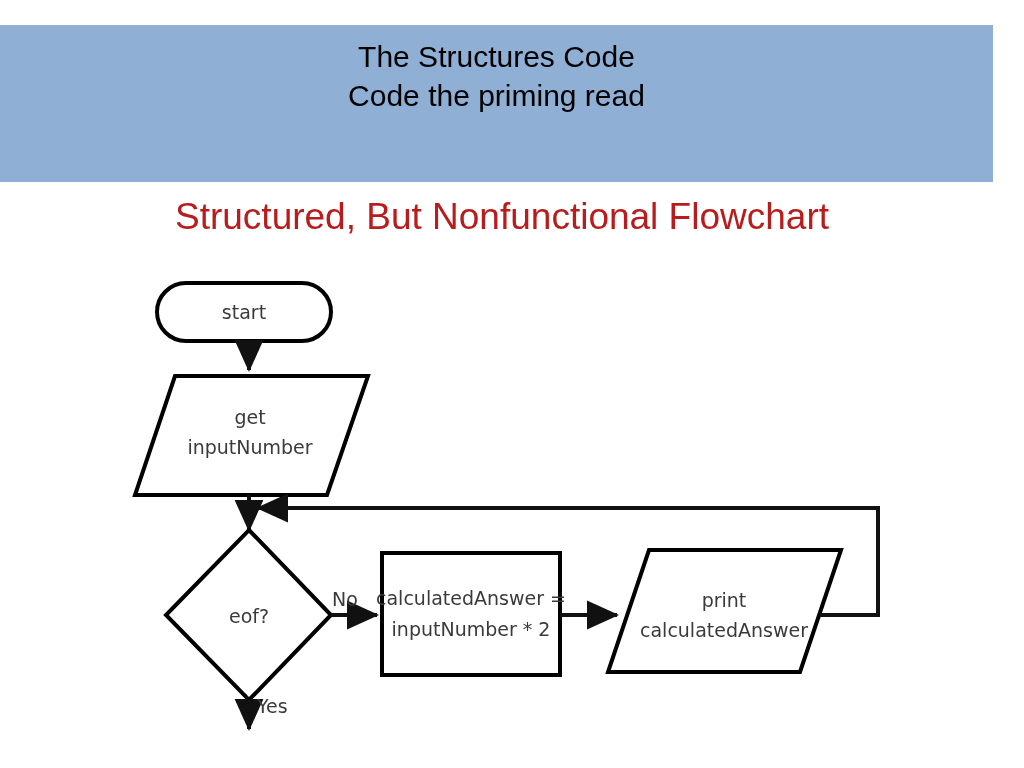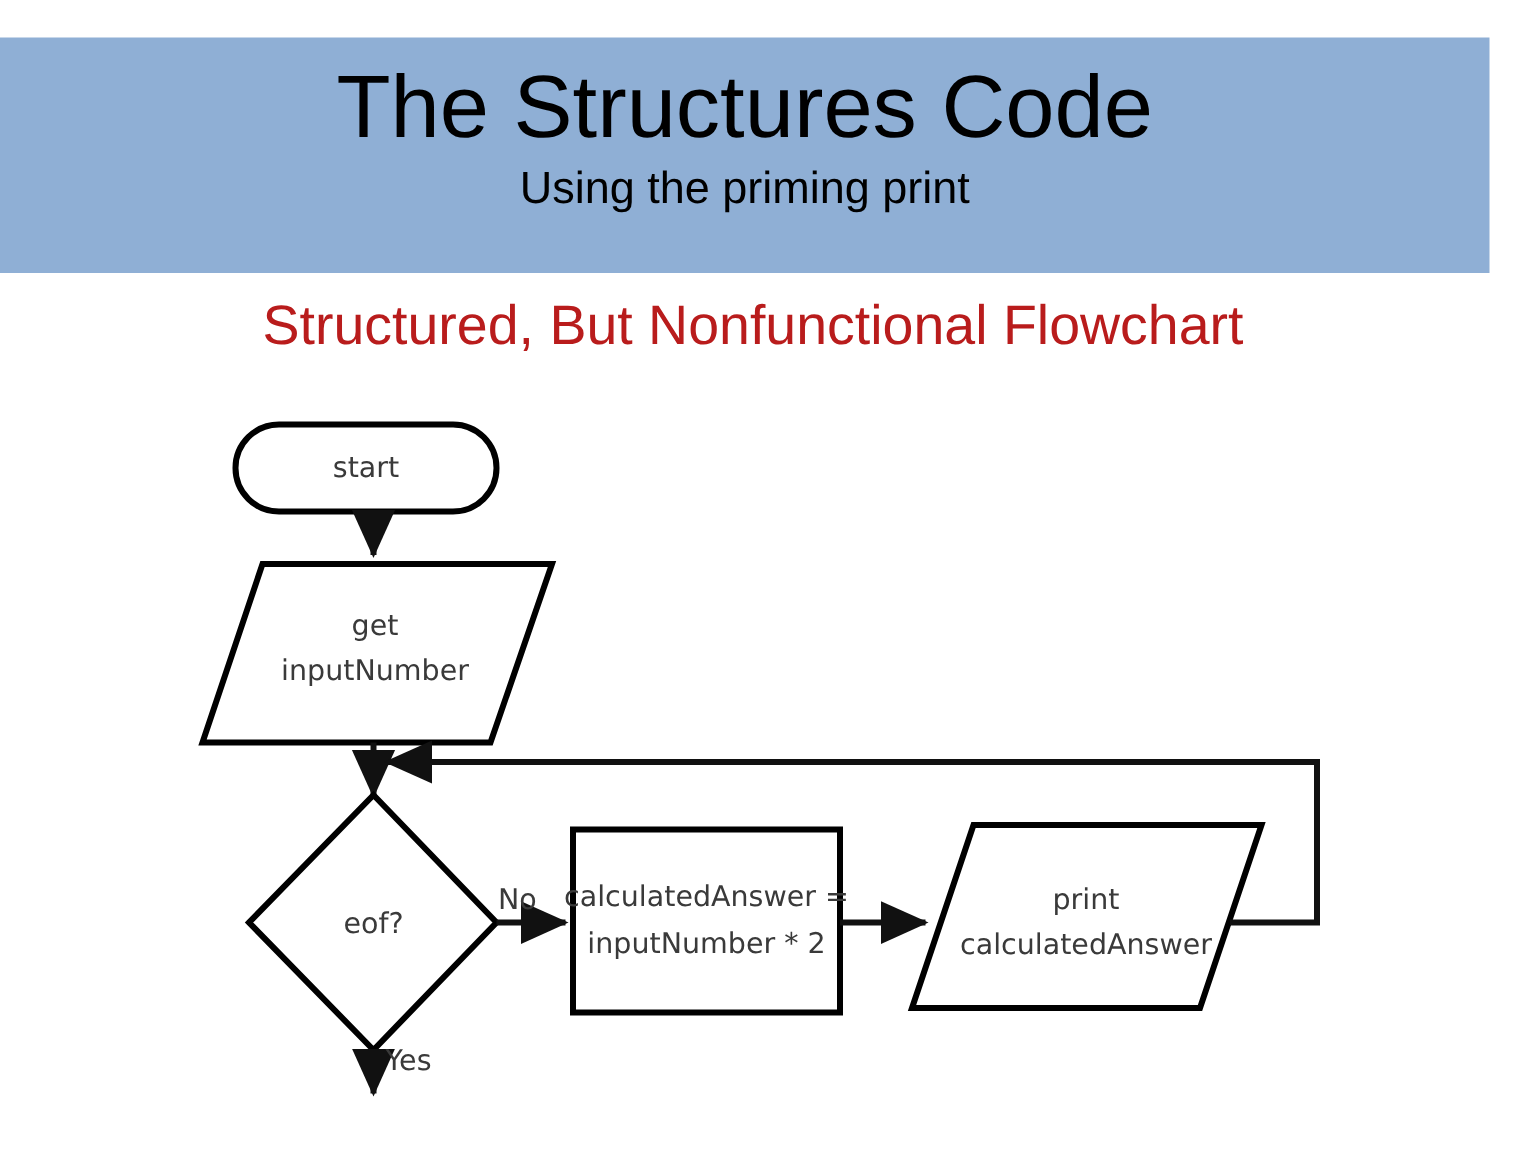--- a/index.html
+++ b/index.html
@@ -24,21 +24,21 @@
     height: 157px;
     background: #8fafd5;
     display: flex;
     flex-direction: column;
     align-items: center;
     justify-content: flex-start;
     box-sizing: border-box;
     padding-top: 16px;
   }
   #banner-title {
-    font-size: 59px;
+    font-size: 30px;
     line-height: 1.05;
     color: #000000;
     font-weight: normal;
     letter-spacing: 0px;
     text-align: center;
     margin: 0;
   }
   #banner-subtitle {
     font-size: 30px;
     line-height: 1.1;
@@ -94,21 +94,21 @@
     font-family: "DejaVu Sans", sans-serif;
     font-size: 19px;
     fill: #3a3a3a;
   }
 </style>
 </head>
 <body>
 
 <div id="title-banner">
   <div id="banner-title">The Structures Code</div>
-  <div id="banner-subtitle">Using the priming print</div>
+  <div id="banner-subtitle">Code the priming read</div>
 </div>
 
 <div id="slide-heading">Structured, But Nonfunctional Flowchart</div>
 
 <div id="flowchart-area">
   <svg id="flowchart-svg" width="1024" height="510" viewBox="0 0 1024 510">
 
     <defs>
       <marker id="arrowhead" markerWidth="9" markerHeight="9" refX="7.5" refY="4" orient="auto" markerUnits="strokeWidth">
         <path d="M0,0.4 L8,4 L0,7.6 z" fill="#111111"></path>

